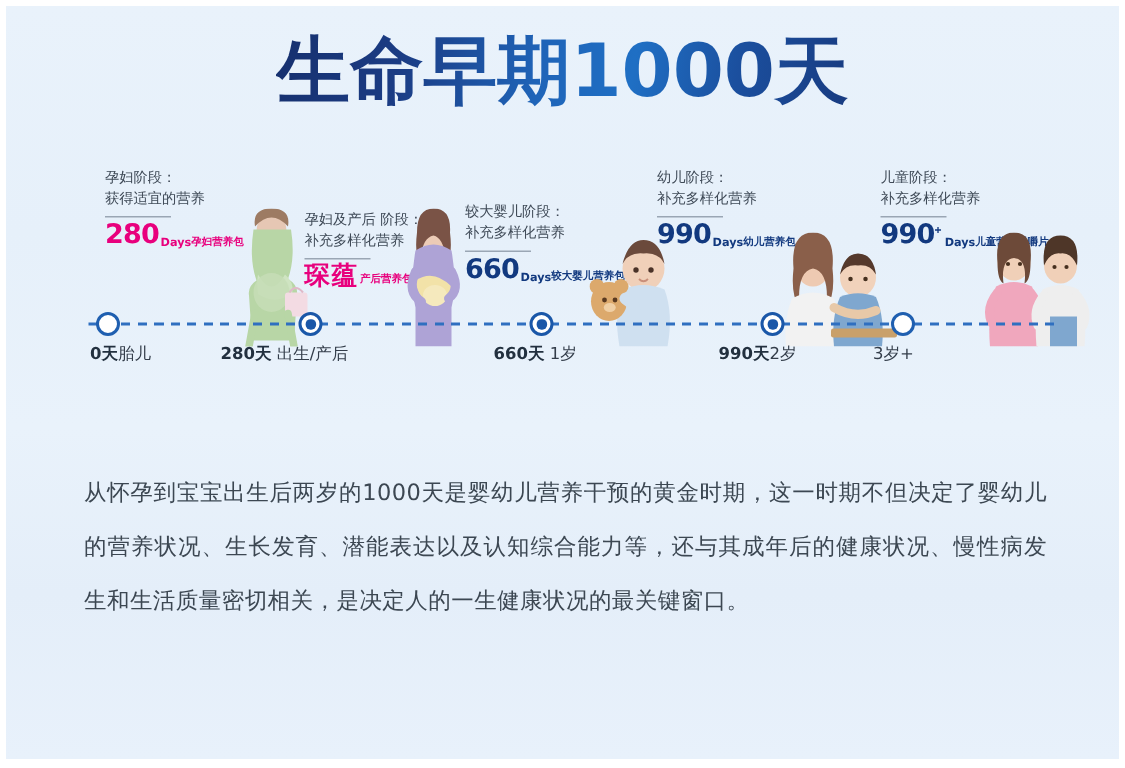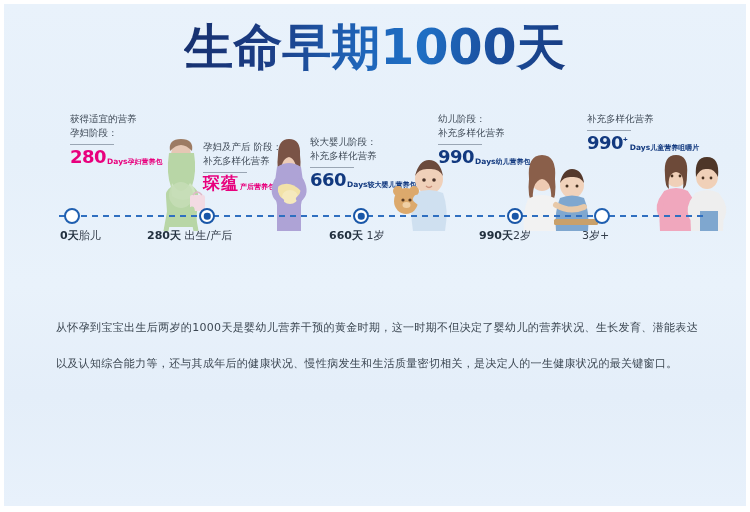--- a/index.html
+++ b/index.html
@@ -186,42 +186,42 @@
   }
   .node-label b { font-weight: 700; color: #22303f; }
 
   
   #paragraph {
     position: absolute;
     left: 52px;
     right: 48px;
     top: 306px;
     font-family: "DejaVu Sans", "Liberation Sans", sans-serif;
-    font-size: 11px;
+    font-size: 15px;
     line-height: 36px;
     color: #3c4752;
     text-align: justify;
     letter-spacing: 0.3px;
   }
 </style>
 </head>
 <body>
 
 <div id="page">
   <div id="canvas">
 
     <div id="title-wrap">
       <h1 id="main-title">生命早期1000天</h1>
     </div>
 
     <div id="timeline-block">
 
       <div class="stage" style="left:66px;">
+        <div class="stage-head">孕妇阶段：</div>
         <div class="stage-head">获得适宜的营养</div>
-        <div class="stage-head">孕妇阶段：</div>
         <div class="stage-rule"></div>
         <div class="stage-badge">
           <span class="badge-num pink">280</span>
           <span class="badge-right">
             <span class="badge-days pink">Days</span>
             <span class="badge-sub pink">孕妇营养包</span>
           </span>
         </div>
       </div>
 
@@ -306,20 +306,21 @@
         <ellipse cx="52" cy="30" rx="12" ry="13" fill="#f1d2bb"></ellipse>
         <path d="M40 28 q3 -14 12 -14 q10 0 12 14 q-4 -7 -12 -6 q-8 -1 -12 6z" fill="#55392c"></path>
         <circle cx="47" cy="31" r="1.5" fill="#45301f"></circle>
         <circle cx="57" cy="31" r="1.5" fill="#45301f"></circle>
         <path d="M40 43 q12 -5 24 0 q6 14 4 33 h-32 q-2 -19 4 -33z" fill="#7fa7cf"></path>
         <rect x="34" y="64" width="44" height="6" rx="1.5" fill="#c9a06a"></rect>
         <path d="M36 50 q14 8 28 2" stroke="#e8c9a8" stroke-width="6" fill="none" stroke-linecap="round"></path>
       </svg>
 
       <div class="stage" style="left:583px;">
+        <div class="stage-head">儿童阶段：</div>
         <div class="stage-head">补充多样化营养</div>
         <div class="stage-rule"></div>
         <div class="stage-badge">
           <span class="badge-num navy">990</span>
           <span class="badge-sup navy">+</span>
           <span class="badge-right">
             <span class="badge-days navy">Days</span>
             <span class="badge-sub navy">儿童营养咀嚼片</span>
           </span>
         </div>

